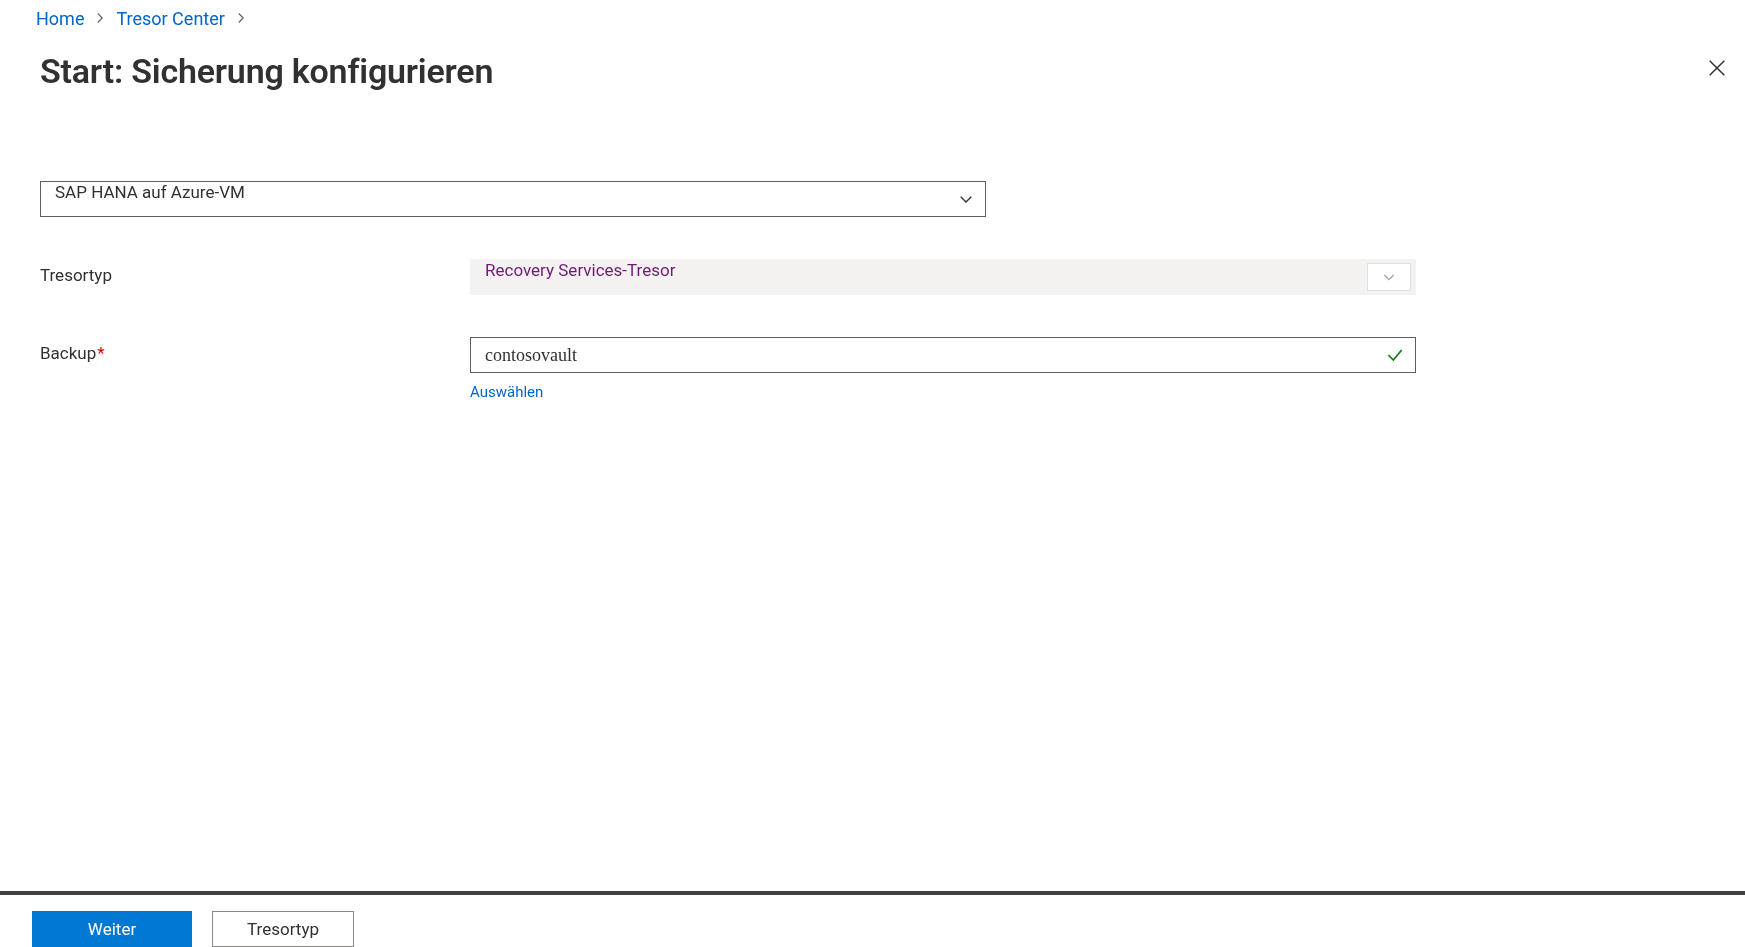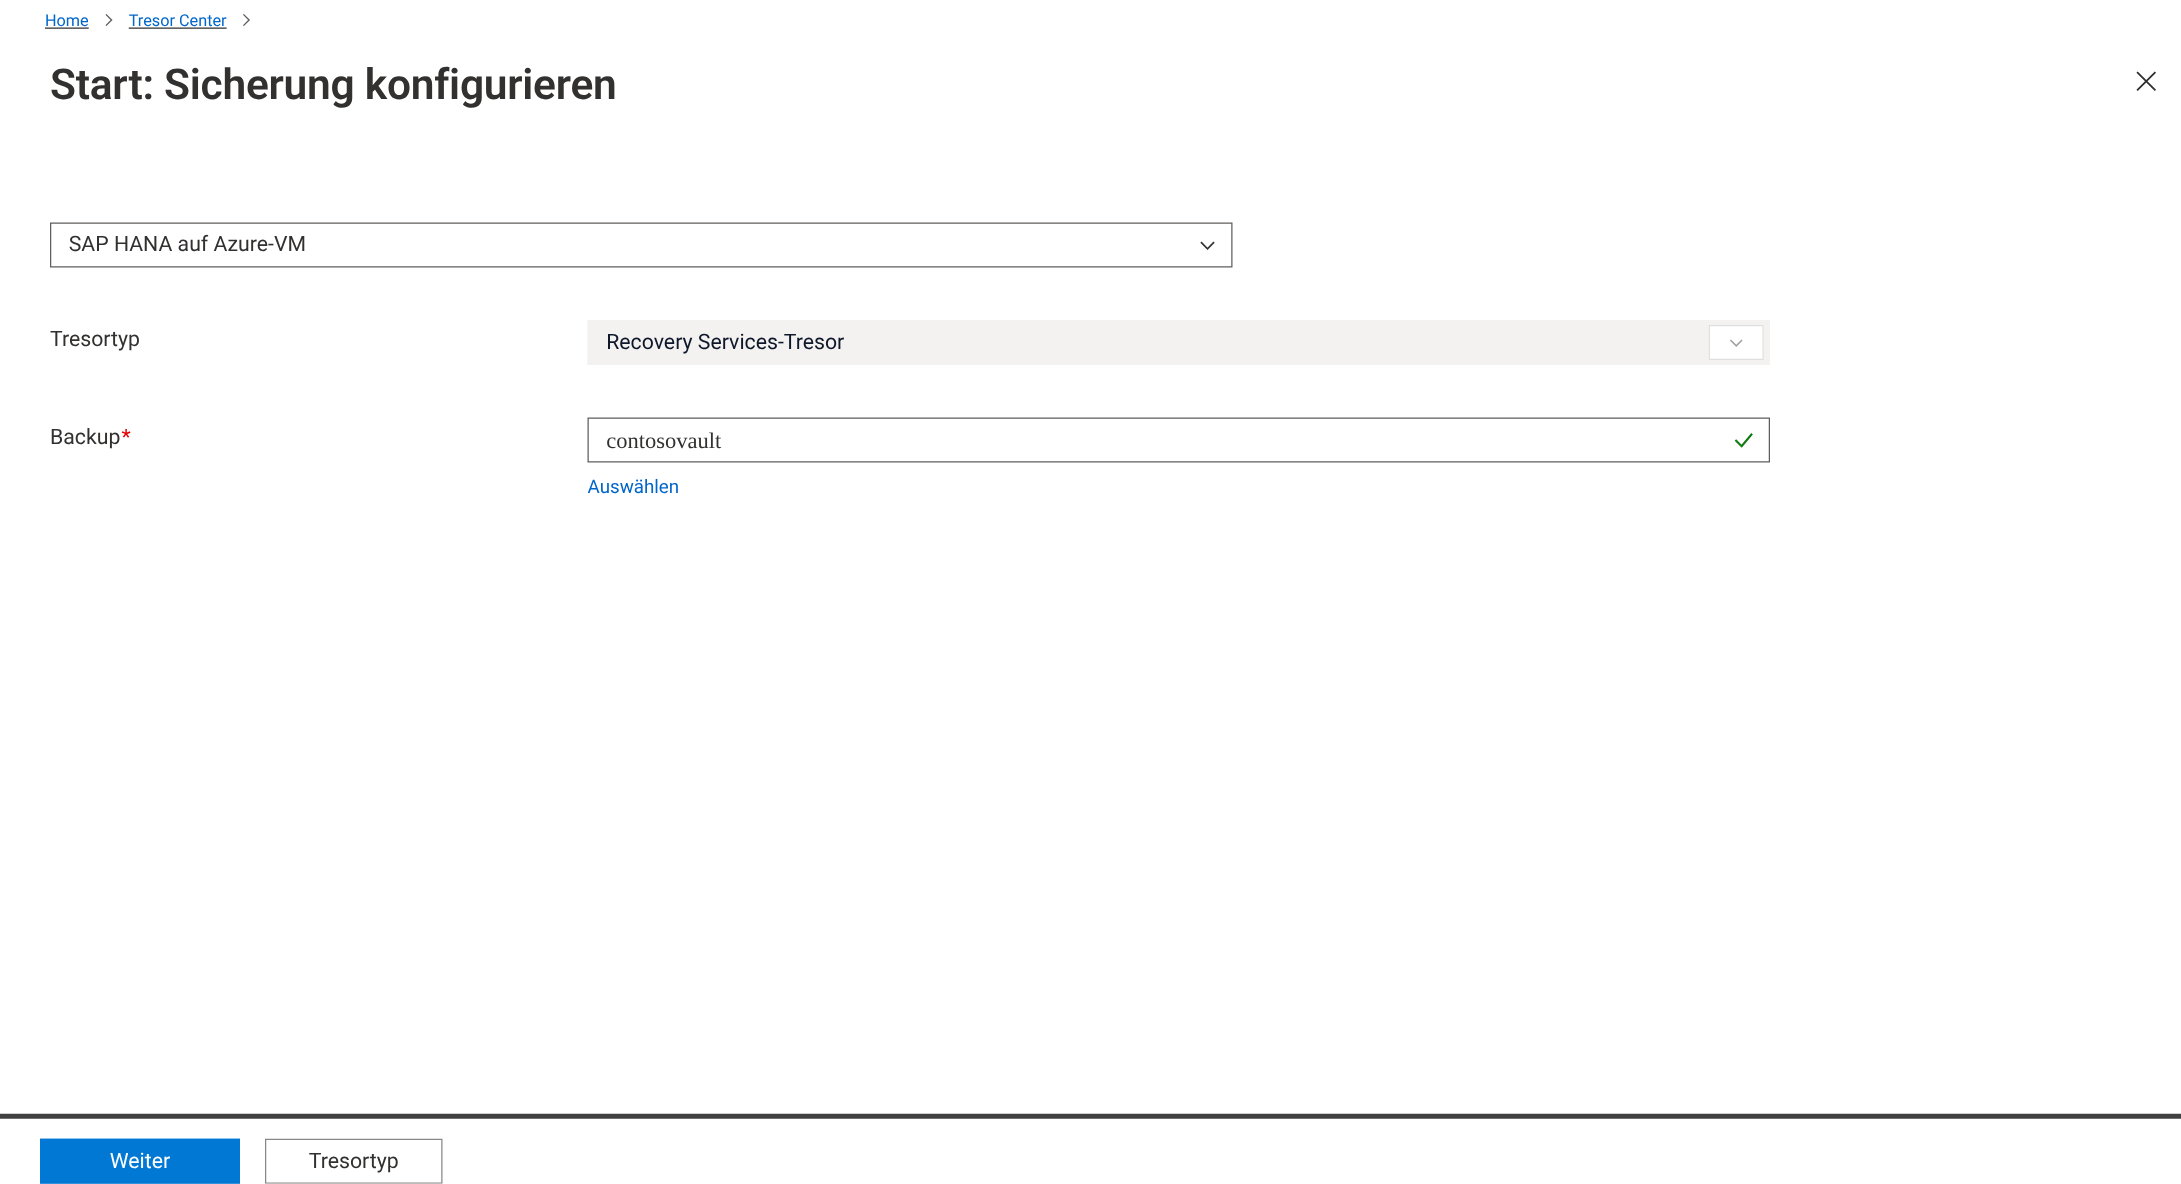--- a/index.html
+++ b/index.html
@@ -11,22 +11,21 @@
     width: 1745px;
     height: 947px;
     overflow: hidden;
     position: relative;
   }
   .breadcrumb {
     display: flex;
     align-items: center;
     gap: 10px;
     padding: 8px 36px 0 36px;
-    font-size: 13px;
-    text-decoration: underline;
+    font-size: 18px;
   }
   .breadcrumb a {
     color: #0066cc;
     text-decoration: none;
   }
   .breadcrumb .sep {
     color: #605e5c;
     font-size: 15px;
   }
   .blade-header {
@@ -75,28 +74,28 @@
   }
   .form-select {
     width: 100%;
     height: 36px;
     border: 1px solid #605e5c;
     background: #ffffff;
     padding: 0 40px 0 14px;
     font-size: 17px;
     color: #323130;
     display: flex;
-    align-items: center;
+    align-items: flex-start;
     cursor: pointer;
     position: relative;
   }
   .form-select.disabled {
     background: #f3f2f1;
     border-color: #f3f2f1;
-    color: #0f172a;
+    color: #701a75;
     cursor: default;
   }
   .form-select .chev {
     position: absolute;
     right: 10px;
     top: 50%;
     transform: translateY(-50%);
     width: 18px;
     height: 18px;
     color: #323130;

